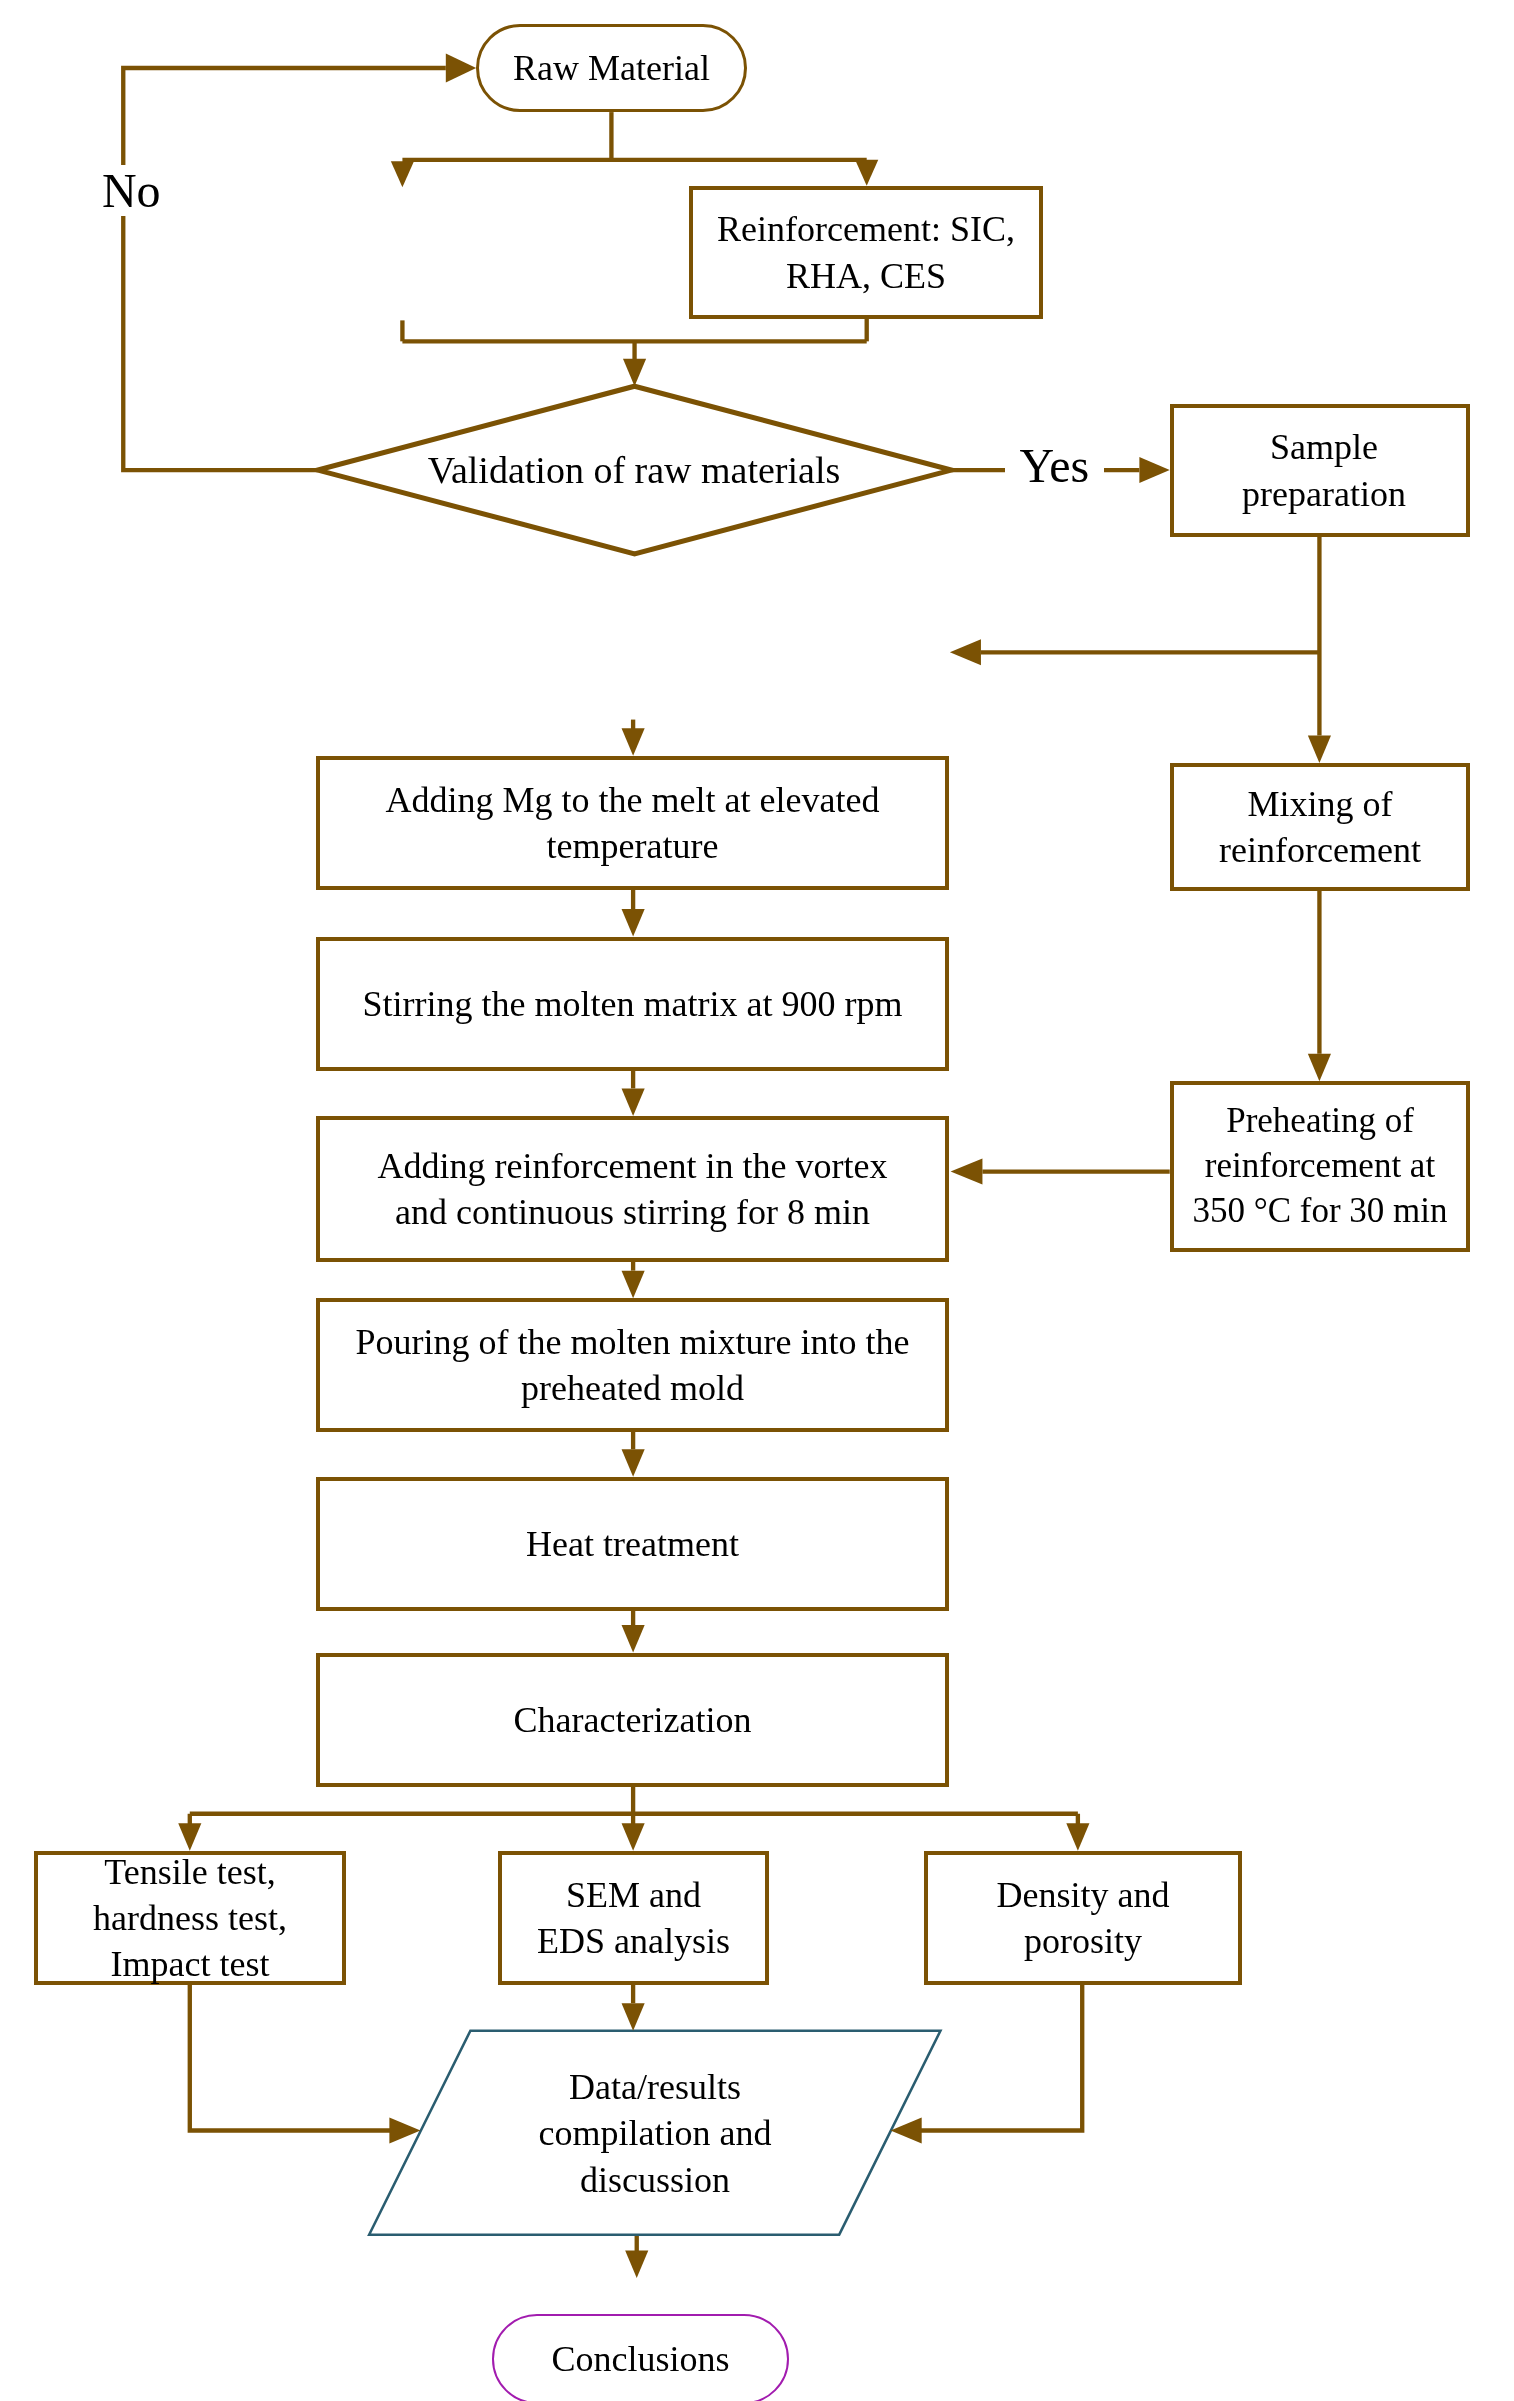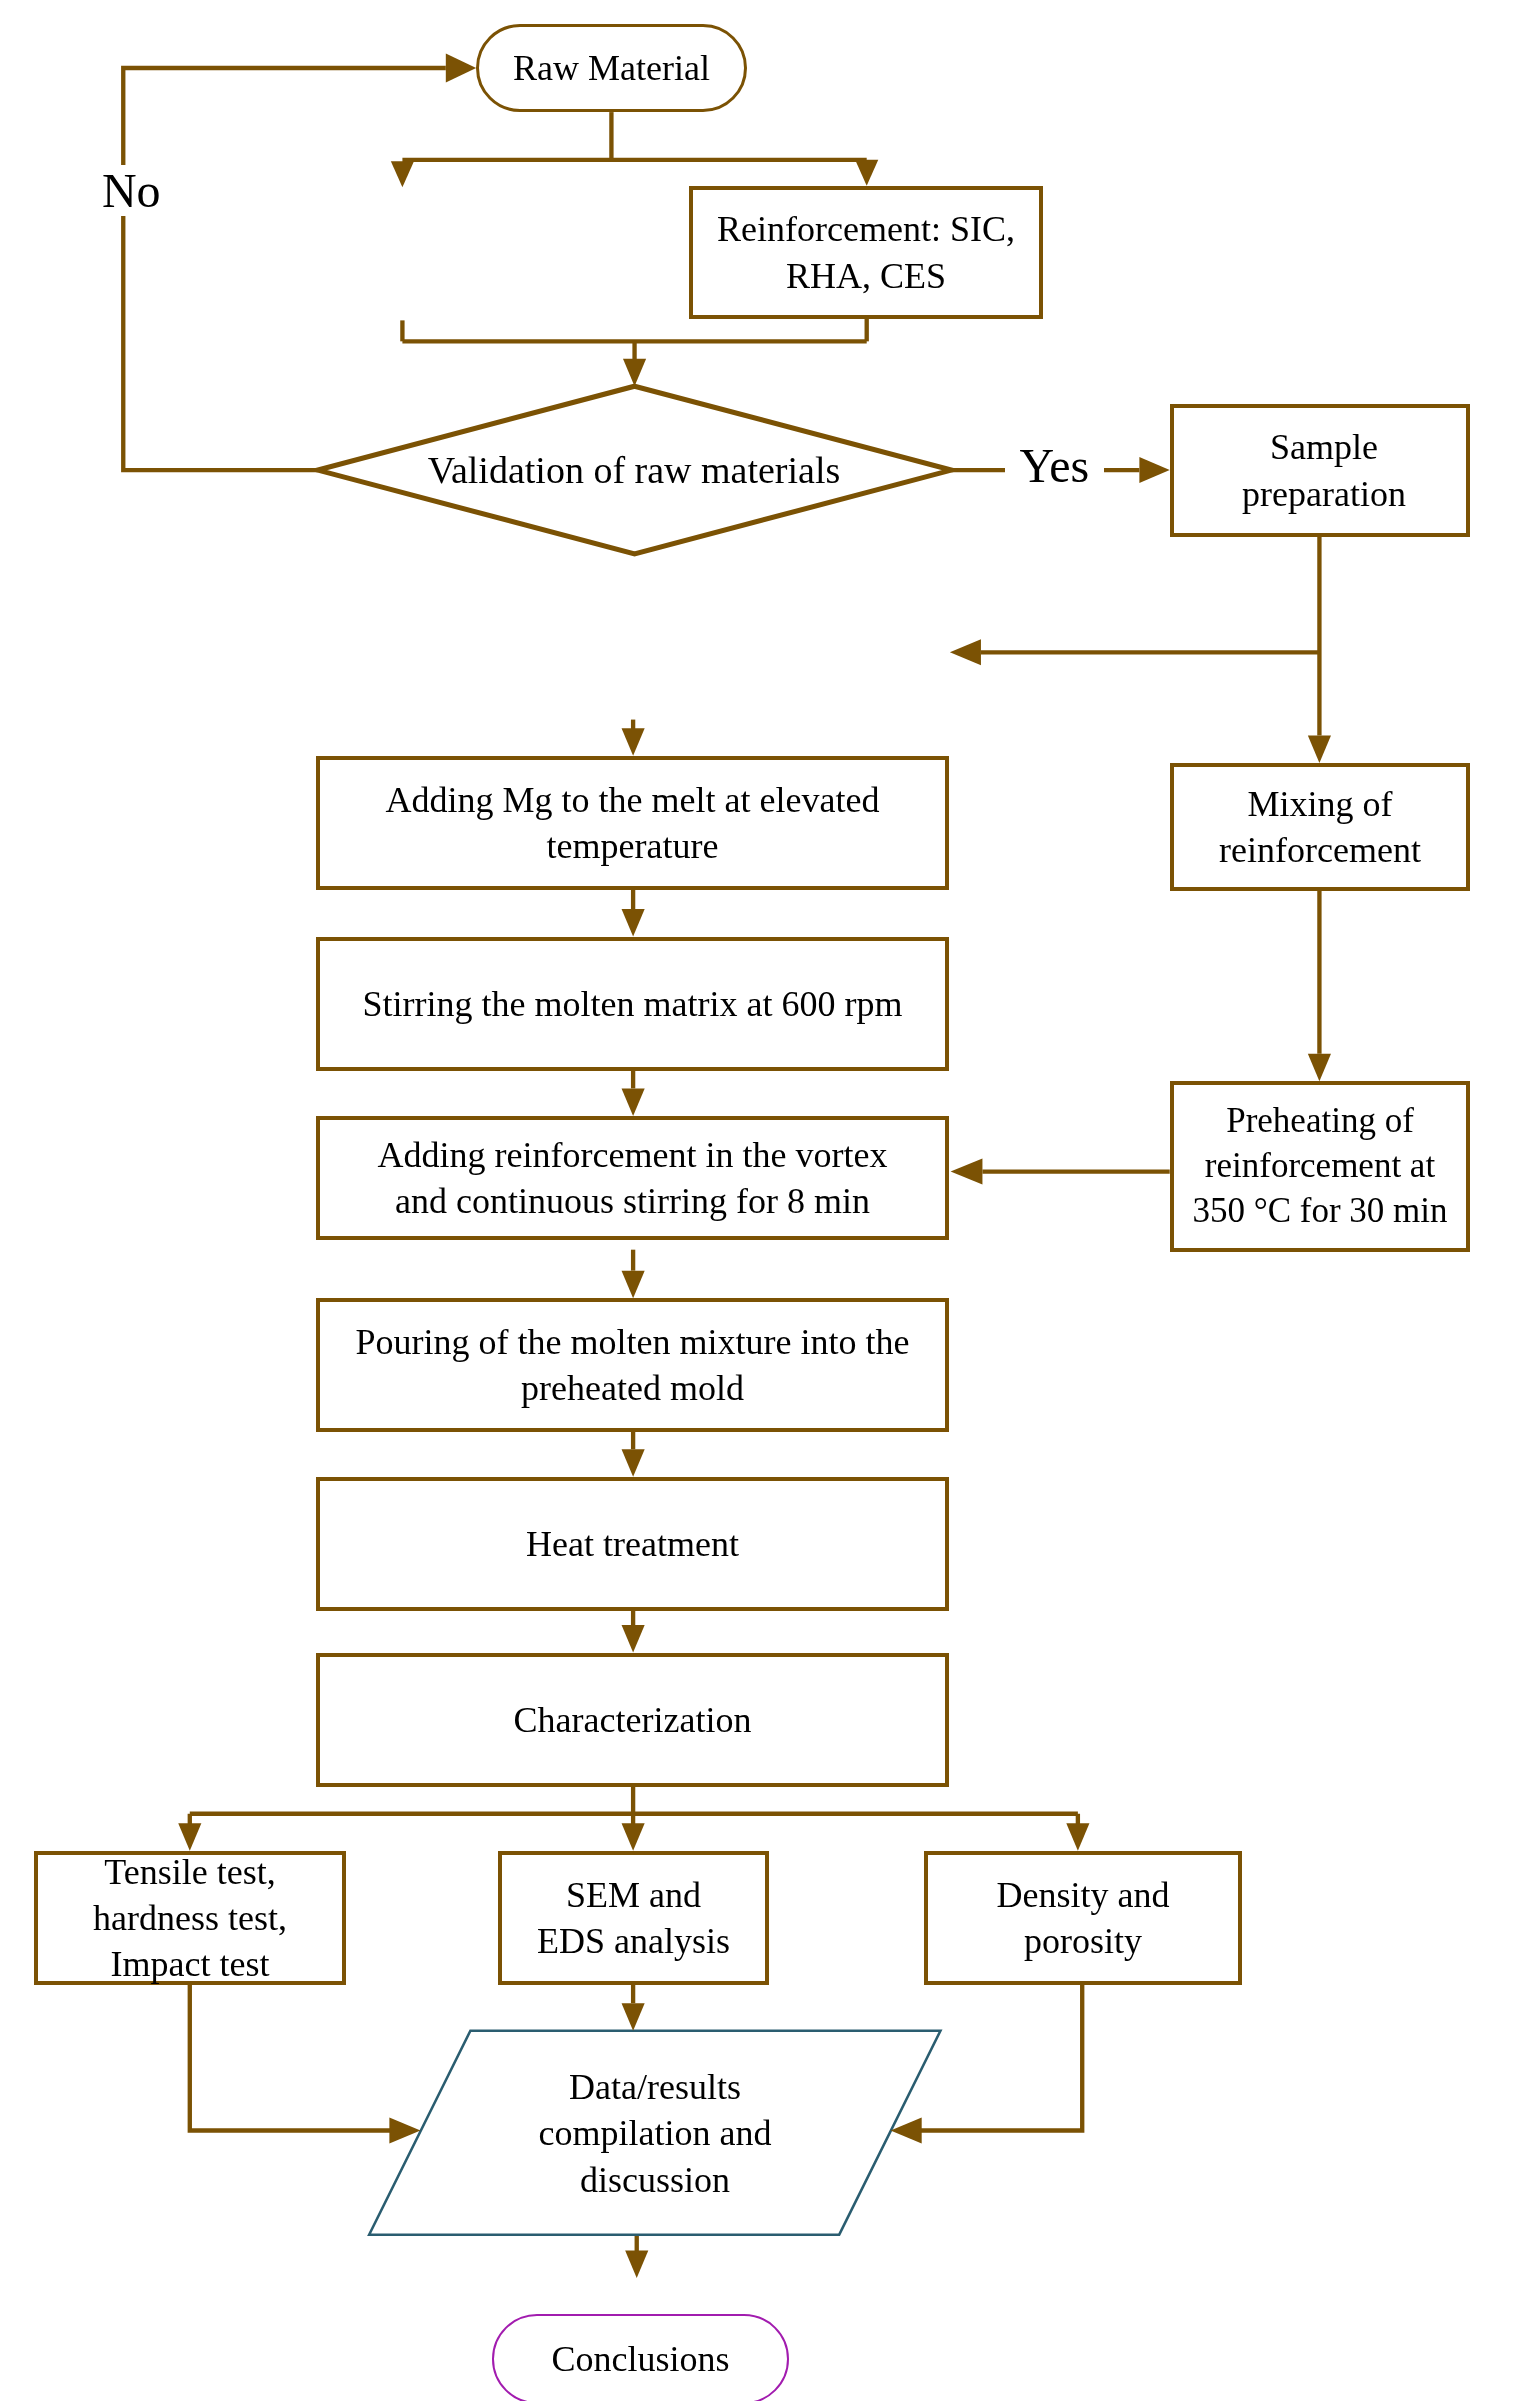--- a/index.html
+++ b/index.html
@@ -129,23 +129,23 @@
   <div class="node process" style="left:1170px;top:404px;width:300px;height:133px;padding-left:8px;">Sample
 preparation</div>
 
 
   <div class="node process" style="left:316px;top:756px;width:633px;height:134px;">Adding Mg to the melt at elevated
 temperature</div>
 
   <div class="node process" style="left:1170px;top:763px;width:300px;height:128px;">Mixing of
 reinforcement</div>
 
-  <div class="node process" style="left:316px;top:937px;width:633px;height:134px;">Stirring the molten matrix at 600 rpm</div>
+  <div class="node process" style="left:316px;top:937px;width:633px;height:134px;">Stirring the molten matrix at 900 rpm</div>
 
-  <div class="node process" style="left:316px;top:1116px;width:633px;height:124px;">Adding reinforcement in the vortex
+  <div class="node process" style="left:316px;top:1116px;width:633px;height:146px;">Adding reinforcement in the vortex
 and continuous stirring for 8 min</div>
 
   <div class="node process" style="left:1170px;top:1081px;width:300px;height:171px;font-size:35px;">Preheating of
 reinforcement at
 350 °C for 30 min</div>
 
   <div class="node process" style="left:316px;top:1298px;width:633px;height:134px;">Pouring of the molten mixture into the
 preheated mold</div>
 
   <div class="node process" style="left:316px;top:1477px;width:633px;height:134px;">Heat treatment</div>

